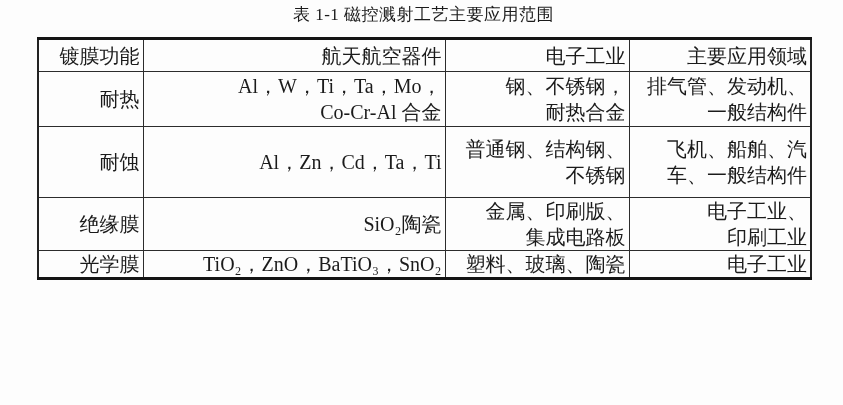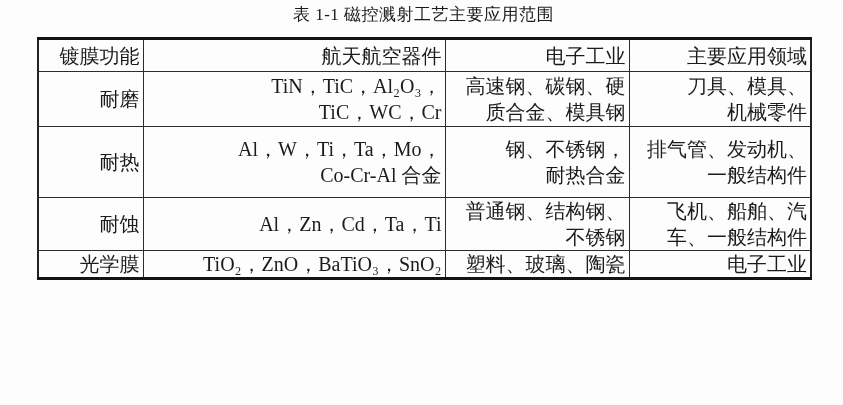--- a/index.html
+++ b/index.html
@@ -66,46 +66,45 @@
     <thead>
       <tr>
         <th>镀膜功能</th>
         <th>航天航空器件</th>
         <th>电子工业</th>
         <th>主要应用领域</th>
       </tr>
     </thead>
     <tbody>
       <tr>
-        <td>耐磨</td>
-        <td>TiN，TiC，Al₂O₃，
-TiC，WC，Cr</td>
-        <td>高速钢、碳钢、硬
-质合金、模具钢</td>
-        <td>刀具、模具、
-机械零件</td>
-      </tr>
-      <tr>
         <td>耐热</td>
         <td>Al，W，Ti，Ta，Mo，
 Co-Cr-Al 合金</td>
         <td>钢、不锈钢，
 耐热合金</td>
         <td>排气管、发动机、
 一般结构件</td>
       </tr>
       <tr>
         <td>耐蚀</td>
         <td>Al，Zn，Cd，Ta，Ti</td>
         <td>普通钢、结构钢、
 不锈钢</td>
         <td>飞机、船舶、汽
 车、一般结构件</td>
       </tr>
       <tr>
+        <td>绝缘膜</td>
+        <td>SiO₂陶瓷</td>
+        <td>金属、印刷版、
+集成电路板</td>
+        <td>电子工业、
+印刷工业</td>
+      </tr>
+      <tr>
         <td>光学膜</td>
         <td>TiO₂，ZnO，BaTiO₃，SnO₂</td>
         <td>塑料、玻璃、陶瓷</td>
         <td>电子工业</td>
       </tr>
     </tbody>
   </table>
 
 </div>
 

